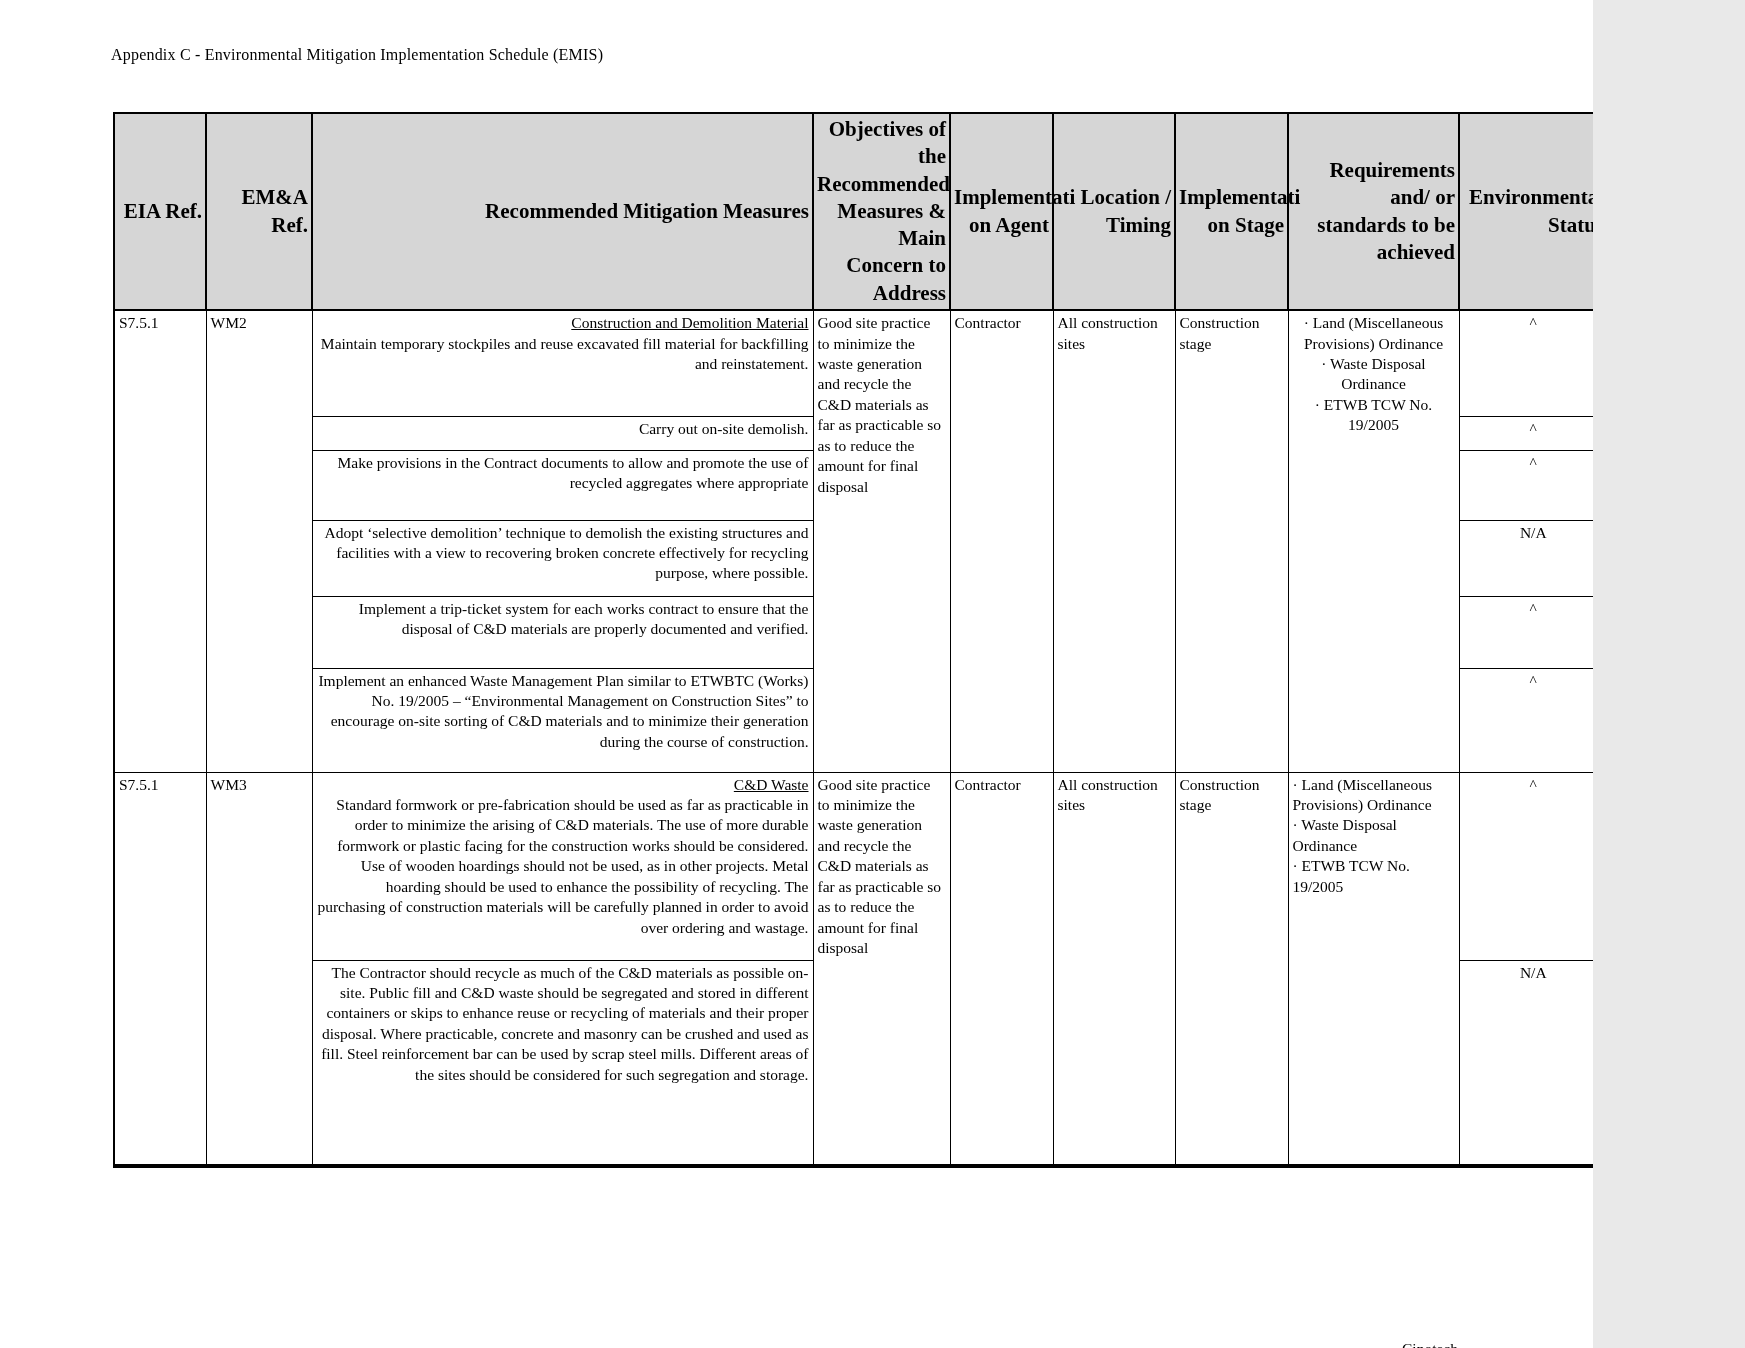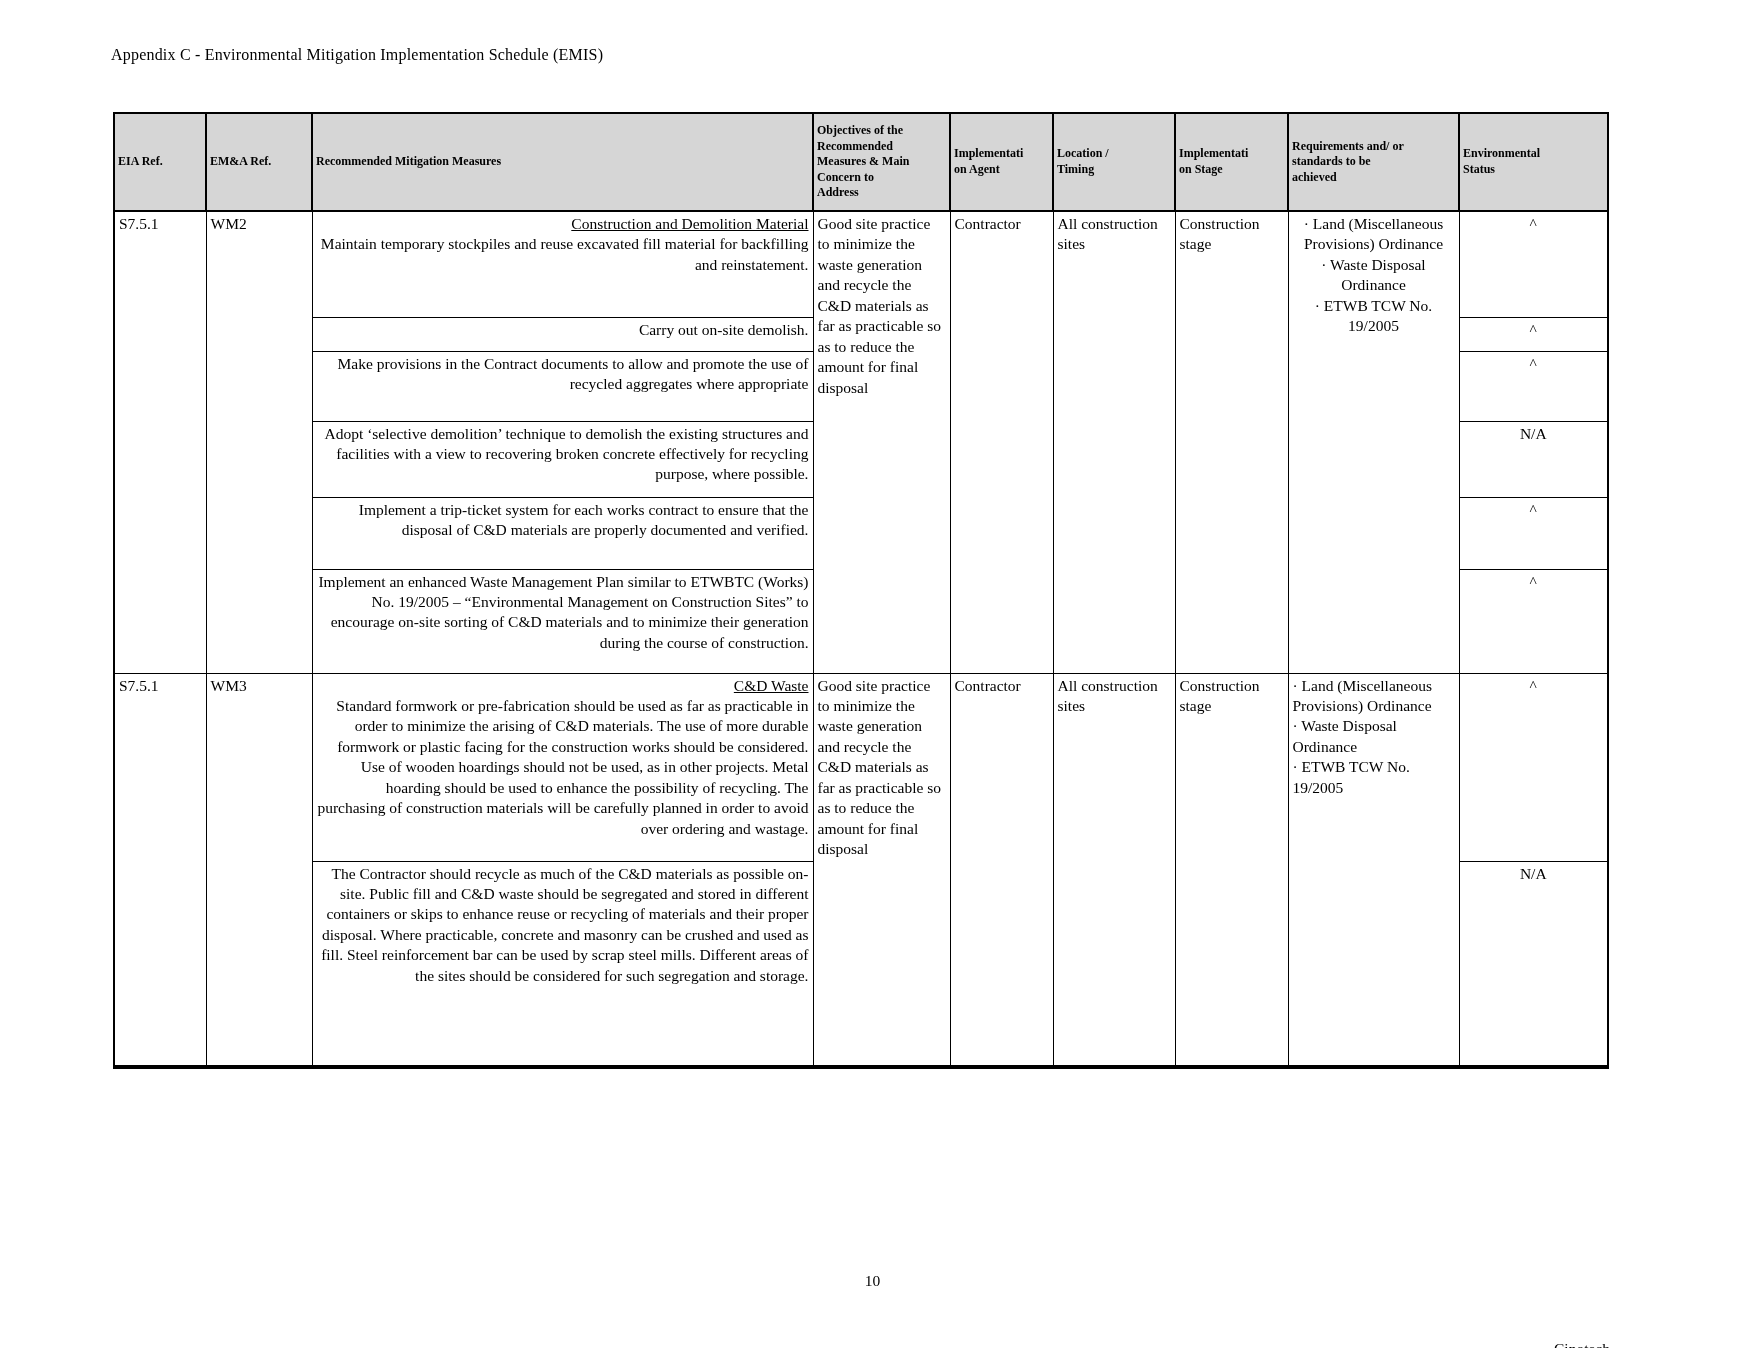--- a/index.html
+++ b/index.html
@@ -1,39 +1,39 @@
 <!DOCTYPE html>
 <html><head>
 <meta charset="utf-8">
 <style>
   html,body{margin:0;padding:0;background:#e9e9e9;}
   .page{
     position:relative;
-    width:1745px;height:1348px;
+    width:1593px;height:1348px;
     background:#ffffff;
     font-family:"Liberation Serif","DejaVu Serif",serif;
     color:#000;
     overflow:hidden;
   }
   .doc-title{
     position:absolute;left:111px;top:46px;
     font-size:16px;letter-spacing:.2px;
   }
   table.emis{
     position:absolute;left:113px;top:112px;
     border-collapse:collapse;table-layout:fixed;
     width:1494px;
     border:2.5px solid #000;
     border-bottom:4px solid #000;
   }
   table.emis th{
     background:#d6d6d6;
     border:2px solid #000;
-    font-size:12px;font-weight:bold;
-    text-align:left;vertical-align:middle;
+    font-size:21px;font-weight:bold;
+    text-align:right;vertical-align:middle;
     white-space:pre-line;
     line-height:1.3;
     padding:2px 3px;
     height:92px;
   }
   table.emis td{
     border:1.8px solid #000;
     vertical-align:top;
     font-size:15.5px;
     line-height:1.32;
@@ -148,17 +148,16 @@
           </td>
           <td class="status">^</td>
         </tr>
         <tr style="height: 206px;">
           <td class="measure"><span>The Contractor should recycle as much of the C&amp;D materials as possible on-site. Public fill and C&amp;D waste should be segregated and stored in different containers or skips to enhance reuse or recycling of materials and their proper disposal.  Where practicable, concrete and masonry can be crushed and used as fill.  Steel reinforcement bar can be used by scrap steel mills.  Different areas of the sites should be considered for such segregation and storage.</span></td>
           <td class="status">N/A</td>
         </tr>
       </tbody>
   </table>
 
-  <div class="footer-page">10</div>
 
   <div class="footer-brand">Cinotech</div>
 
 </div>
 
 </body></html>

